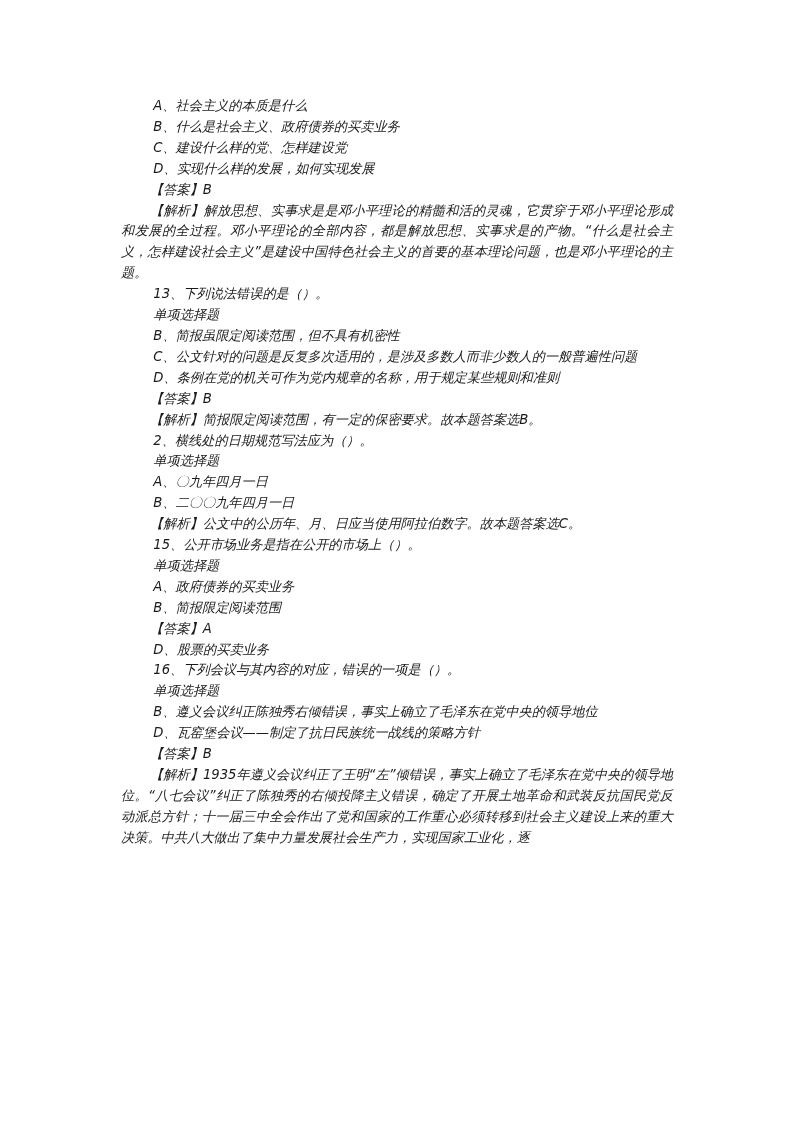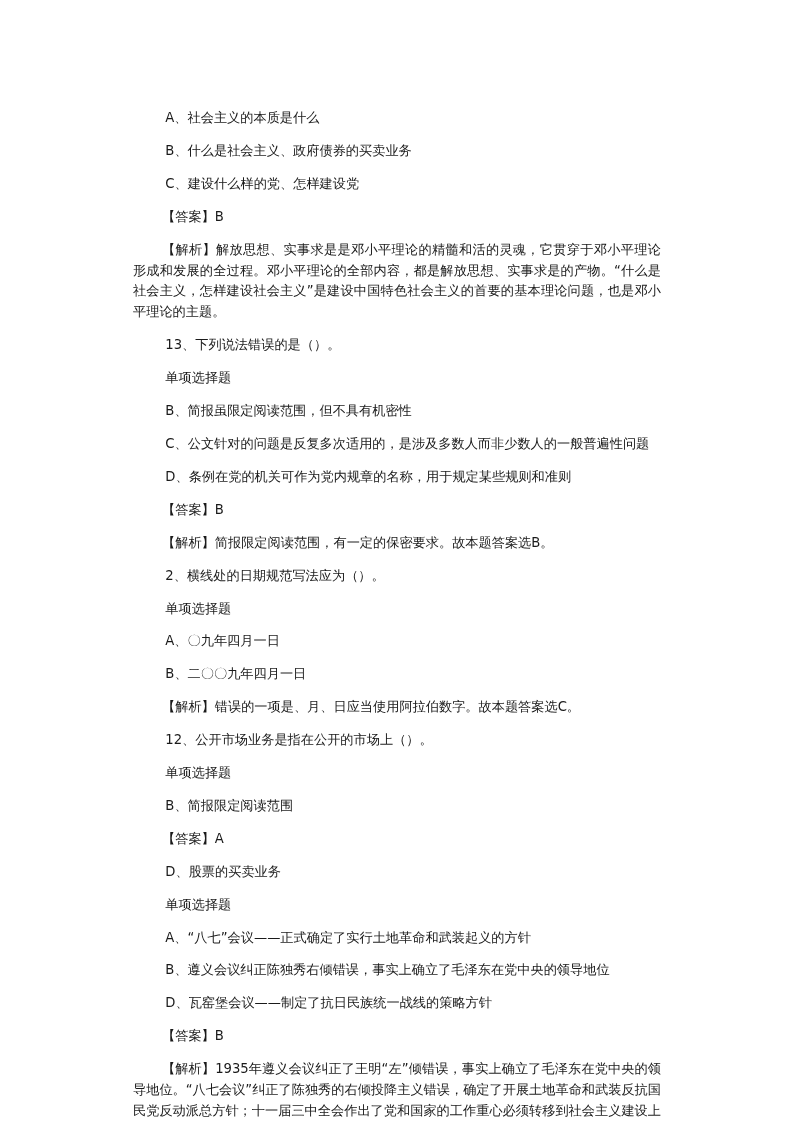--- a/index.html
+++ b/index.html
@@ -7,48 +7,50 @@
   .page {
     position: absolute;
     left: 121px;
     top: 96px;
     width: 552px;
     font-family: "DejaVu Sans", "Liberation Sans", sans-serif;
     font-size: 13.2px;
     color: #1a1a1a;
     line-height: 20.9px;
   }
-  .p { margin: 12px; text-indent: 2.45em; text-align: justify; word-break: break-all; }
+  .p { margin: 0; text-indent: 2.45em; text-align: justify; word-break: break-all; font-style: italic; }
   .p.ans { text-indent: 2.2em; }
 </style>
 </head>
 <body>
 
 <div class="page">
   <p class="p">A、社会主义的本质是什么</p>
   <p class="p">B、什么是社会主义、政府债券的买卖业务</p>
   <p class="p">C、建设什么样的党、怎样建设党</p>
+  <p class="p">D、实现什么样的发展，如何实现发展</p>
   <p class="p ans">【答案】B</p>
   <p class="p ans">【解析】解放思想、实事求是是邓小平理论的精髓和活的灵魂，它贯穿于邓小平理论形成和发展的全过程。邓小平理论的全部内容，都是解放思想、实事求是的产物。“什么是社会主义，怎样建设社会主义”是建设中国特色社会主义的首要的基本理论问题，也是邓小平理论的主题。</p>
   <p class="p">13、下列说法错误的是（）。</p>
   <p class="p">单项选择题</p>
   <p class="p">B、简报虽限定阅读范围，但不具有机密性</p>
   <p class="p">C、公文针对的问题是反复多次适用的，是涉及多数人而非少数人的一般普遍性问题</p>
   <p class="p">D、条例在党的机关可作为党内规章的名称，用于规定某些规则和准则</p>
   <p class="p ans">【答案】B</p>
   <p class="p ans">【解析】简报限定阅读范围，有一定的保密要求。故本题答案选B。</p>
   <p class="p">2、横线处的日期规范写法应为（）。</p>
   <p class="p">单项选择题</p>
   <p class="p">A、〇九年四月一日</p>
   <p class="p">B、二〇〇九年四月一日</p>
-  <p class="p ans">【解析】错误的一项是、月、日应当使用阿拉伯数字。故本题答案选C。</p>
-  <p class="p">12、公开市场业务是指在公开的市场上（）。</p>
+  <p class="p ans">【解析】公文中的公历年、月、日应当使用阿拉伯数字。故本题答案选C。</p>
+  <p class="p">15、公开市场业务是指在公开的市场上（）。</p>
   <p class="p">单项选择题</p>
+  <p class="p">A、政府债券的买卖业务</p>
   <p class="p">B、简报限定阅读范围</p>
   <p class="p ans">【答案】A</p>
   <p class="p">D、股票的买卖业务</p>
+  <p class="p">16、下列会议与其内容的对应，错误的一项是（）。</p>
   <p class="p">单项选择题</p>
-  <p class="p">A、“八七”会议——正式确定了实行土地革命和武装起义的方针</p>
   <p class="p">B、遵义会议纠正陈独秀右倾错误，事实上确立了毛泽东在党中央的领导地位</p>
   <p class="p">D、瓦窑堡会议——制定了抗日民族统一战线的策略方针</p>
   <p class="p ans">【答案】B</p>
   <p class="p ans">【解析】1935年遵义会议纠正了王明“左”倾错误，事实上确立了毛泽东在党中央的领导地位。“八七会议”纠正了陈独秀的右倾投降主义错误，确定了开展土地革命和武装反抗国民党反动派总方针；十一届三中全会作出了党和国家的工作重心必须转移到社会主义建设上来的重大决策。中共八大做出了集中力量发展社会生产力，实现国家工业化，逐</p>
 </div>
 
 </body></html>

